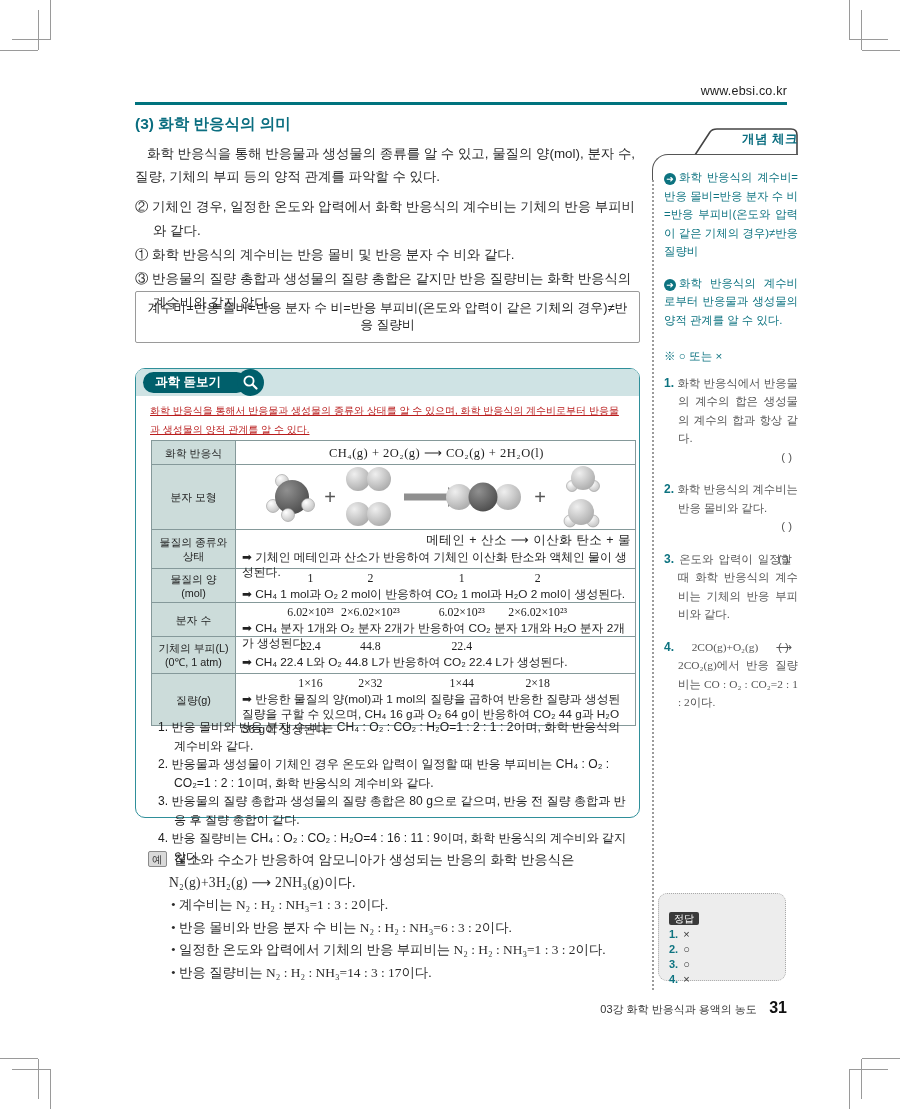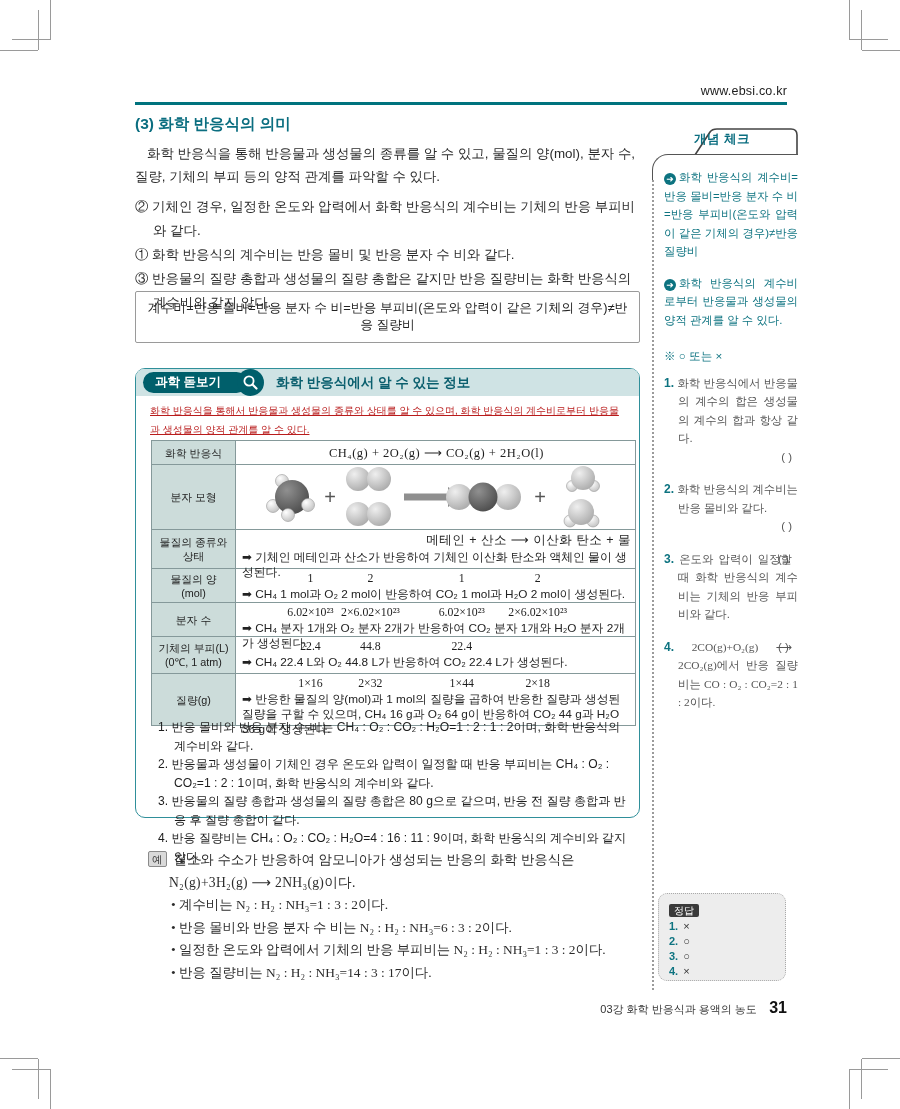--- a/index.html
+++ b/index.html
@@ -61,39 +61,39 @@
   .example{position:absolute;left:148px;top:848px;width:500px;font-size:13.4px;line-height:23px;}
   .ex-head{display:flex;align-items:flex-start;}
   .ex-badge{flex:0 0 auto;margin-top:3px;margin-right:7px;background:#d9d9d9;border:1px solid #8a8a8a;
             color:#333;font-size:10.5px;line-height:14px;padding:0 3px;border-radius:2px;}
   .ex-eq{margin-left:21px;font-size:13.6px;letter-spacing:.3px;}
   .ex-bullets{margin-left:23px;}
   .ex-bullets div{line-height:22.5px;}
 
   
   .sb-tab-svg{position:absolute;left:694px;top:128px;}
-  .sb-tab-label{position:absolute;left:694px;top:131px;width:104px;text-align:left;
+  .sb-tab-label{position:absolute;left:694px;top:131px;width:104px;text-align:right;
                 font-size:12.5px;font-weight:bold;color:#0b6e80;letter-spacing:.5px;}
   .sb-corner{position:absolute;left:652px;top:154px;width:46px;height:26px;
              border-top:1.6px solid #555;border-left:1.6px solid #555;border-top-left-radius:16px;}
   .sb-topline{position:absolute;left:694px;top:154px;width:104px;border-top:1.6px solid #555;}
   .sb-dotted{position:absolute;left:652px;top:180px;height:810px;border-left:2px dotted #9b9b9b;}
   .sb{position:absolute;left:664px;top:168px;width:134px;font-size:11.4px;line-height:18.5px;}
   .sb-note{color:#0d7380;margin-bottom:13px;text-align:justify;}
   .arrow-dot{display:inline-block;width:12px;height:12px;border-radius:50%;background:#0d7380;
              color:#fff;font-size:9px;line-height:12px;text-align:center;margin-right:3px;vertical-align:-1px;}
   .sb-quiz-head{color:#0d7380;margin:18px 0 8px 0;font-size:11.6px;}
   .sb-q{color:#555;margin-bottom:14px;padding-left:14px;text-indent:-14px;text-align:justify;}
   .sb-q .qnum{color:#0d7380;font-weight:bold;font-size:12px;}
   .sb-q .paren{color:#555;}
   .paren-block{display:block;text-align:right;text-indent:0;padding-right:6px;}
   .paren-float{float:right;padding-right:6px;}
 
   .ans-box{position:absolute;left:658px;top:893px;width:128px;height:88px;background:#ededed;
-           border:1px dotted #aaa;border-radius:9px;padding:6px 10px;box-sizing:border-box;}
+           border:1px dotted #aaa;border-radius:9px;padding:14px 10px;box-sizing:border-box;}
   .ans-label{display:inline-block;background:#3a3a3a;color:#fff;font-size:10px;line-height:13px;
              padding:0 5px;border-radius:2px;margin-bottom:2px;}
   .ans-row{font-size:11px;line-height:15px;color:#333;}
   .ans-row .anum{color:#0d7380;font-weight:bold;margin-right:5px;}
 
   
   .footer{position:absolute;left:450px;top:999px;width:337px;text-align:right;color:#333;}
   .footer .chap{font-size:11px;}
   .footer .pnum{font-size:16px;font-weight:bold;margin-left:8px;color:#111;}
 </style>
@@ -125,21 +125,20 @@
 
   <div class="mag-box">
     <div class="mag-strip"></div>
     <div class="mag-badge">과학 돋보기</div>
     <div class="mag-lens">
       <svg width="17" height="17" viewBox="0 0 17 17">
         <circle cx="7" cy="7" r="4.6" stroke="#fff" stroke-width="1.8" fill="none"></circle>
         <line x1="10.5" y1="10.5" x2="14.5" y2="14.5" stroke="#fff" stroke-width="2.2" stroke-linecap="round"></line>
       </svg>
     </div>
-    <div class="mag-title">화학 반응식에서 알 수 있는 정보</div>
     <div class="mag-intro">화학 반응식을 통해서 반응물과 생성물의 종류와 상태를 알 수 있으며, 화학 반응식의 계수비로부터 반응물과 생성물의 양적 관계를 알 수 있다.</div>
 
     <div class="info-table">
 
       <div class="trow" style="height:23px;">
         <div class="tlabel">
           <span>화학 반응식</span>
         </div>
         <div class="tcell" style="display:flex;align-items:center;justify-content:center;">
           <div class="eq-line serif">CH₄(g)   +   2O₂(g)   ⟶   CO₂(g)   +   2H₂O(l)</div>

